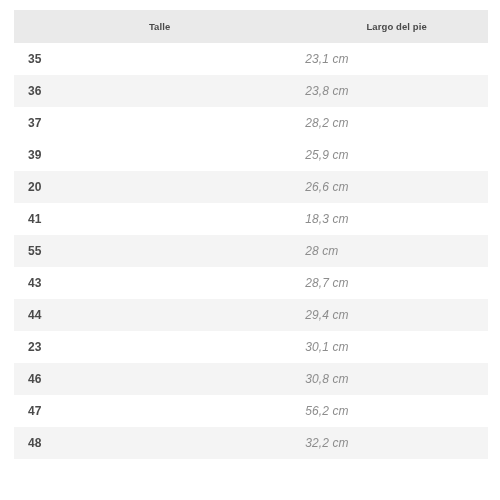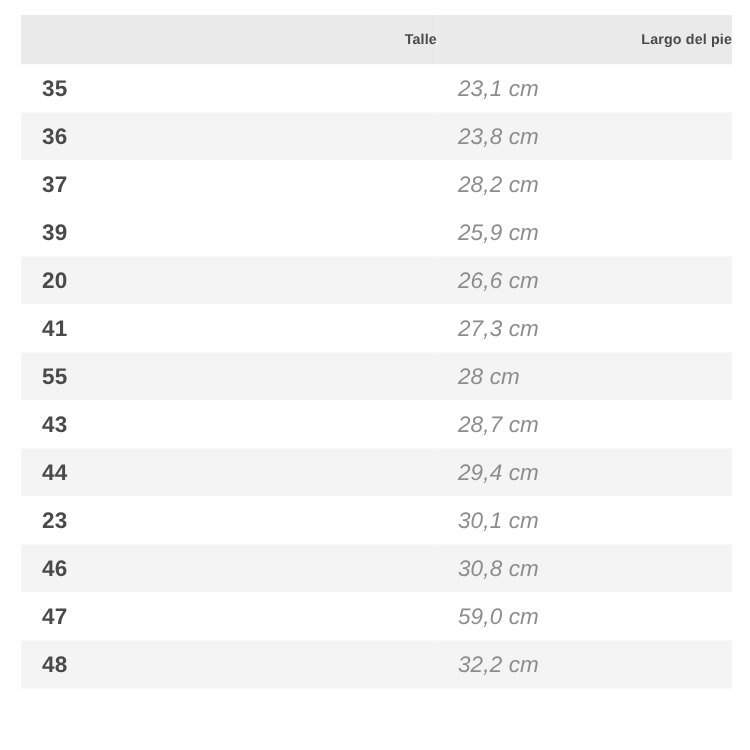--- a/index.html
+++ b/index.html
@@ -29,34 +29,34 @@
     table-layout: fixed;
   }
 
   .size-table col.col-size  { width: 58.5%; }
   .size-table col.col-len   { width: 41.5%; }
 
   .size-table thead th {
     background: #eaeaea;
     height: 33px;
     padding: 0 0 0 14px;
-    text-align: right;
+    text-align: center;
     vertical-align: middle;
     font-size: 9.5px;
     font-weight: bold;
     color: #4a4a4a;
     letter-spacing: 0.1px;
     white-space: nowrap;
   }
 
   .size-table tbody td {
     height: 32px;
     padding: 0 0 0 14px;
     vertical-align: middle;
-    font-size: 15px;
+    font-size: 12px;
     white-space: nowrap;
     border: none;
     margin-top: 16px;
   }
 
   .size-table tbody tr.row-odd  td { background: #ffffff; }
   .size-table tbody tr.row-even td { background: #f4f4f4; }
 
   .cell-size {
     font-weight: bold;
@@ -102,21 +102,21 @@
         <tr class="row-odd">
           <td class="cell-size">39</td>
           <td class="cell-len">25,9 cm</td>
         </tr>
         <tr class="row-even">
           <td class="cell-size">20</td>
           <td class="cell-len">26,6 cm</td>
         </tr>
         <tr class="row-odd">
           <td class="cell-size">41</td>
-          <td class="cell-len">27,3 cm</td>
+          <td class="cell-len">18,3 cm</td>
         </tr>
         <tr class="row-even">
           <td class="cell-size">55</td>
           <td class="cell-len">28 cm</td>
         </tr>
         <tr class="row-odd">
           <td class="cell-size">43</td>
           <td class="cell-len">28,7 cm</td>
         </tr>
         <tr class="row-even">
@@ -126,21 +126,21 @@
         <tr class="row-odd">
           <td class="cell-size">23</td>
           <td class="cell-len">30,1 cm</td>
         </tr>
         <tr class="row-even">
           <td class="cell-size">46</td>
           <td class="cell-len">30,8 cm</td>
         </tr>
         <tr class="row-odd">
           <td class="cell-size">47</td>
-          <td class="cell-len">59,0 cm</td>
+          <td class="cell-len">56,2 cm</td>
         </tr>
         <tr class="row-even">
           <td class="cell-size">48</td>
           <td class="cell-len">32,2 cm</td>
         </tr>
       </tbody>
   </table>
 </div>
 
 </body></html>

